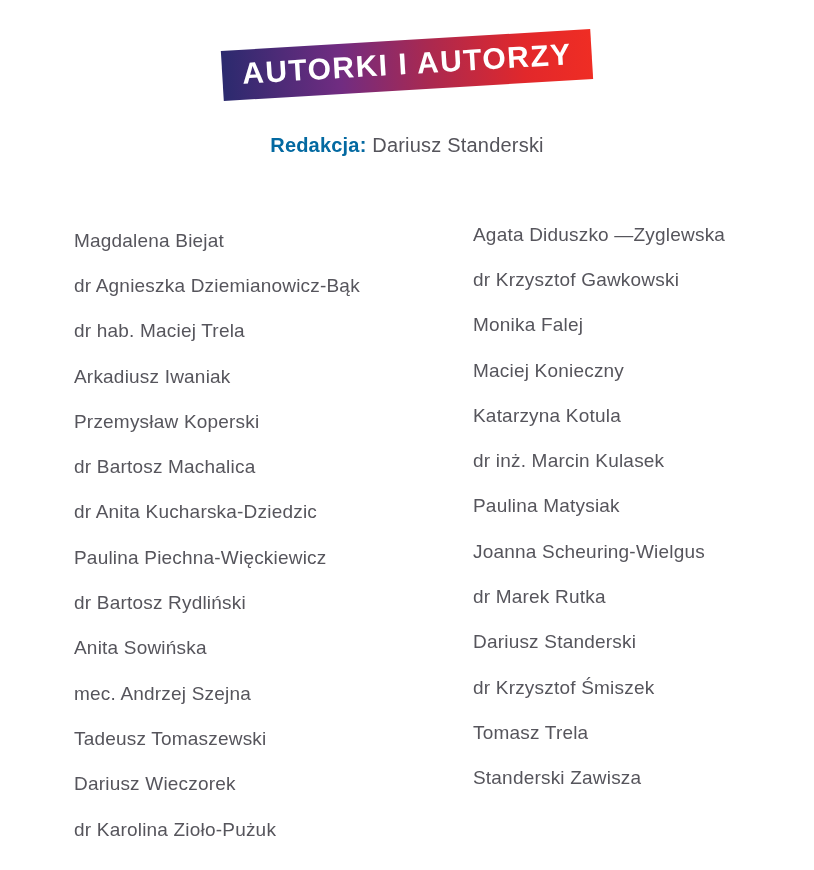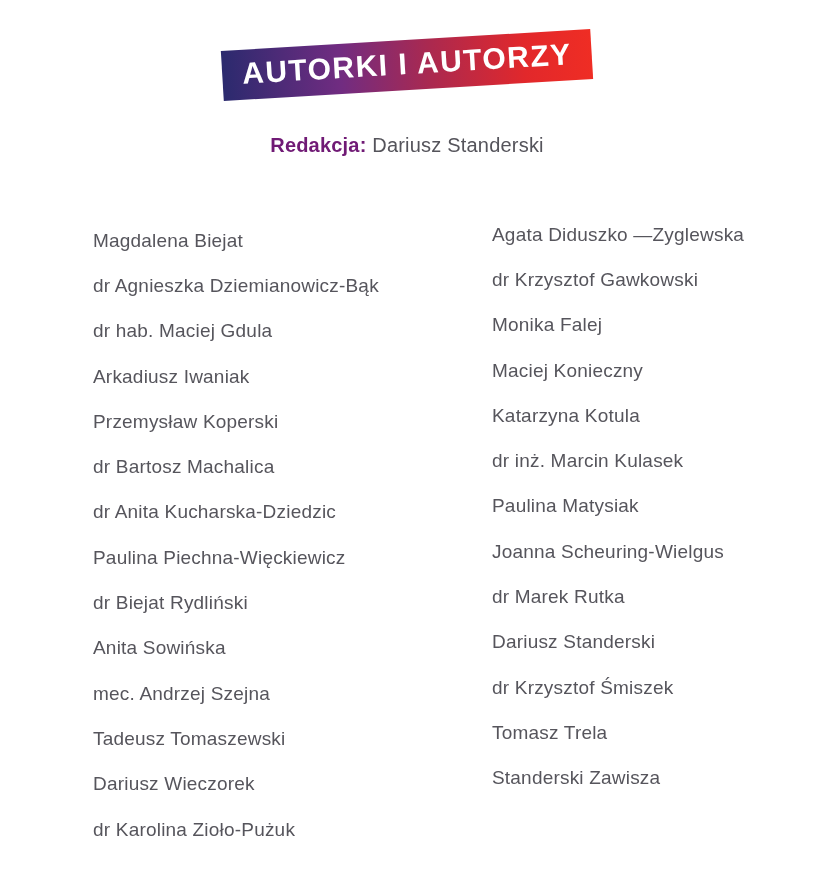--- a/index.html
+++ b/index.html
@@ -38,27 +38,27 @@
   
   .editor-line {
     margin-top: 44px;
     text-align: center;
     font-size: 20px;
     color: #55545b;
     letter-spacing: 0.2px;
   }
   .editor-label {
     font-weight: bold;
-    color: #701a75;
+    color: #0369a1;
   }
   
   .columns {
     display: flex;
     margin-top: 55px;
-    padding-left: 93px;
+    padding-left: 74px;
     padding-right: 40px;
   }
   .col {
     list-style: none;
   }
   .col li {
     height: 45.3px;
     display: flex;
     align-items: center;
     font-size: 19px;
@@ -85,27 +85,27 @@
       <span class="banner-text">AUTORKI I AUTORZY</span>
     </div>
   </div>
 
   <p class="editor-line"><span class="editor-label">Redakcja:</span> <span class="editor-name">Dariusz Standerski</span></p>
 
   <div class="columns">
     <ul class="col col-left">
       <li>Magdalena Biejat</li>
       <li>dr Agnieszka Dziemianowicz-Bąk</li>
-      <li>dr hab. Maciej Gdula</li>
+      <li>dr hab. Maciej Trela</li>
       <li>Arkadiusz Iwaniak</li>
       <li>Przemysław Koperski</li>
       <li>dr Bartosz Machalica</li>
       <li>dr Anita Kucharska-Dziedzic</li>
       <li>Paulina Piechna-Więckiewicz</li>
-      <li>dr Biejat Rydliński</li>
+      <li>dr Bartosz Rydliński</li>
       <li>Anita Sowińska</li>
       <li>mec. Andrzej Szejna</li>
       <li>Tadeusz Tomaszewski</li>
       <li>Dariusz Wieczorek</li>
       <li>dr Karolina Zioło-Pużuk</li>
     </ul>
     <ul class="col col-right">
       <li>Agata Diduszko —Zyglewska</li>
       <li>dr Krzysztof Gawkowski</li>
       <li>Monika Falej</li>

